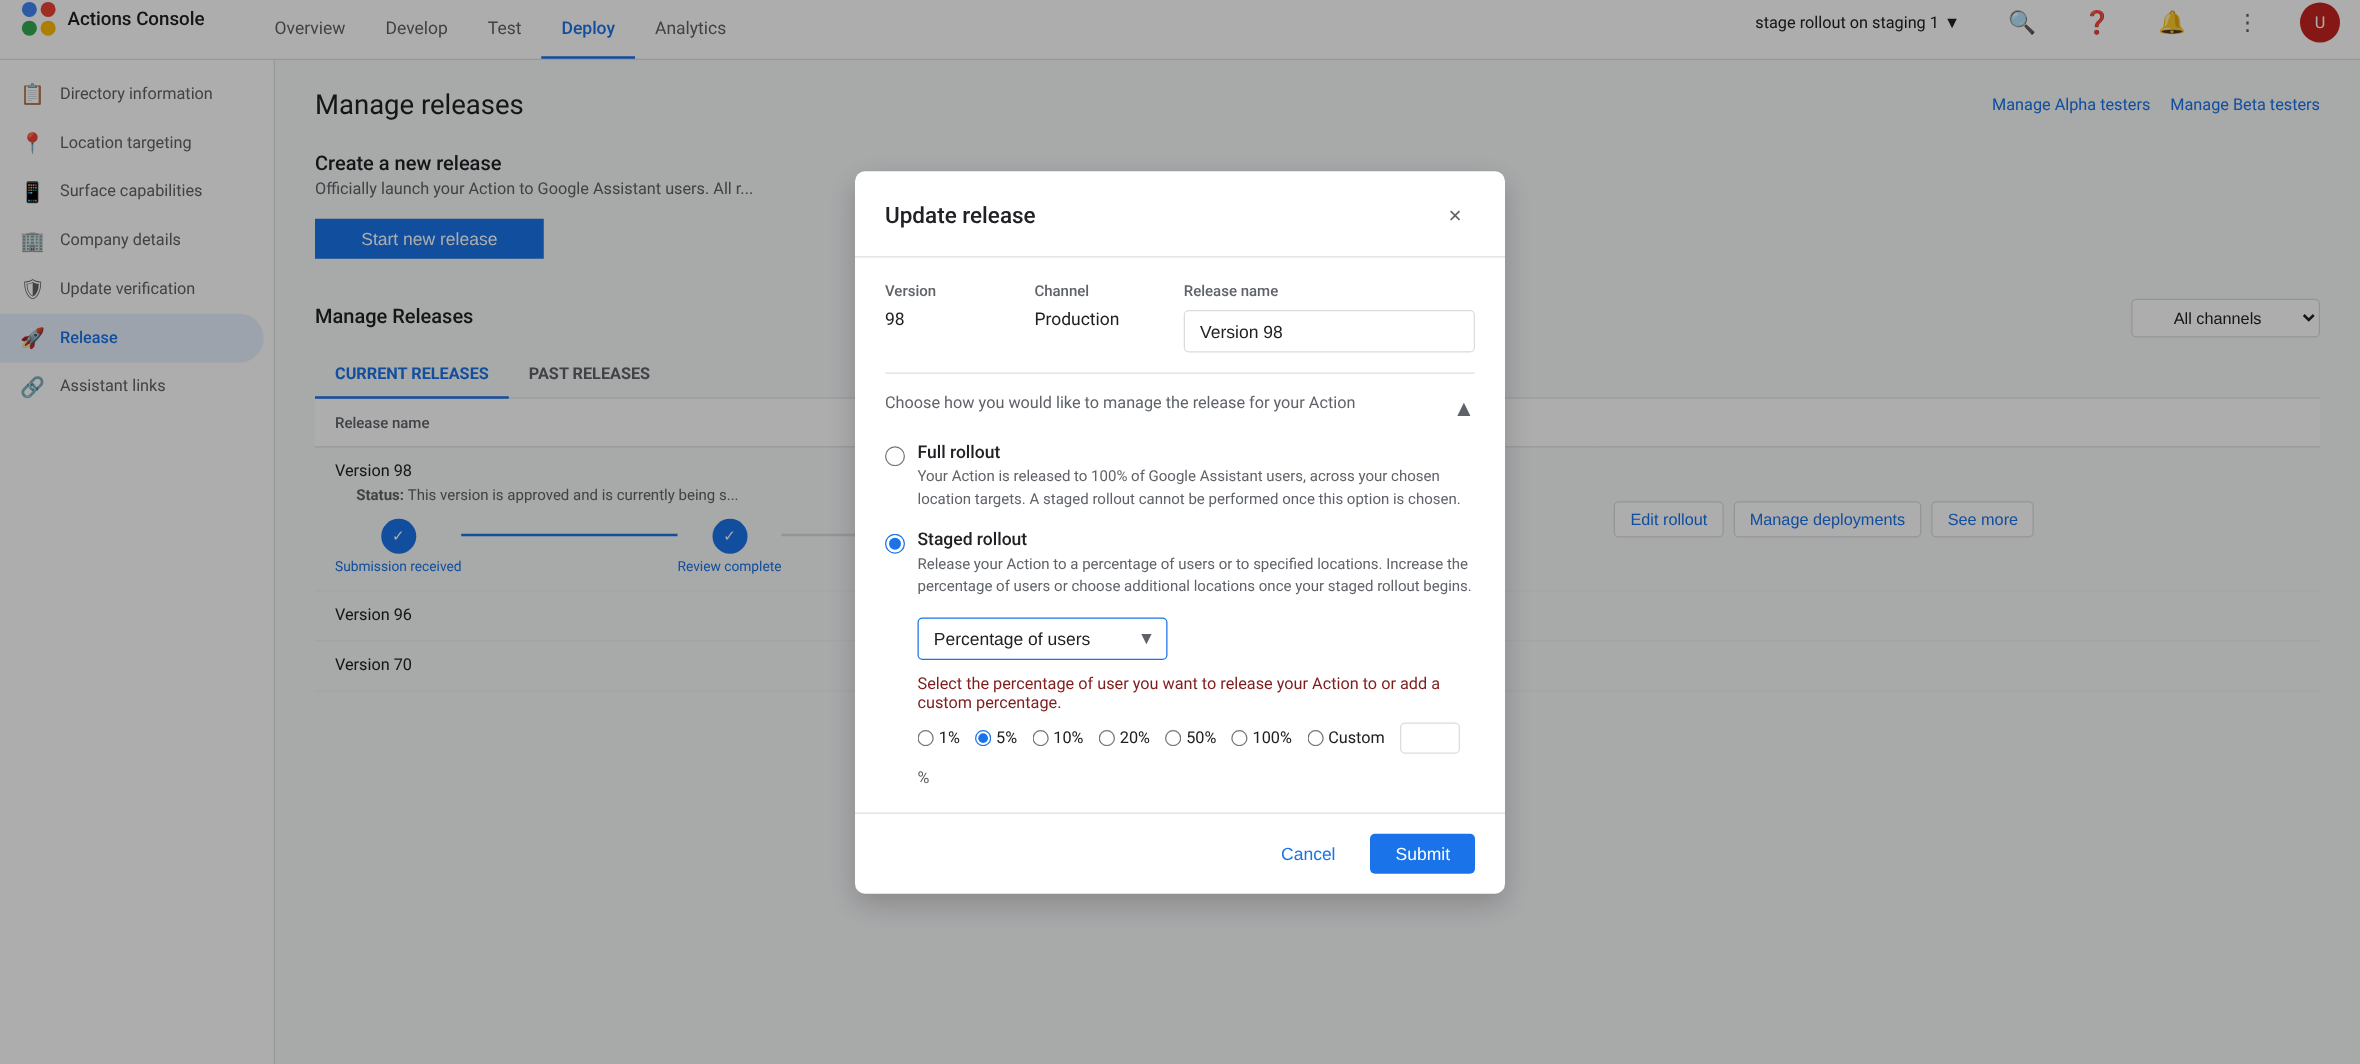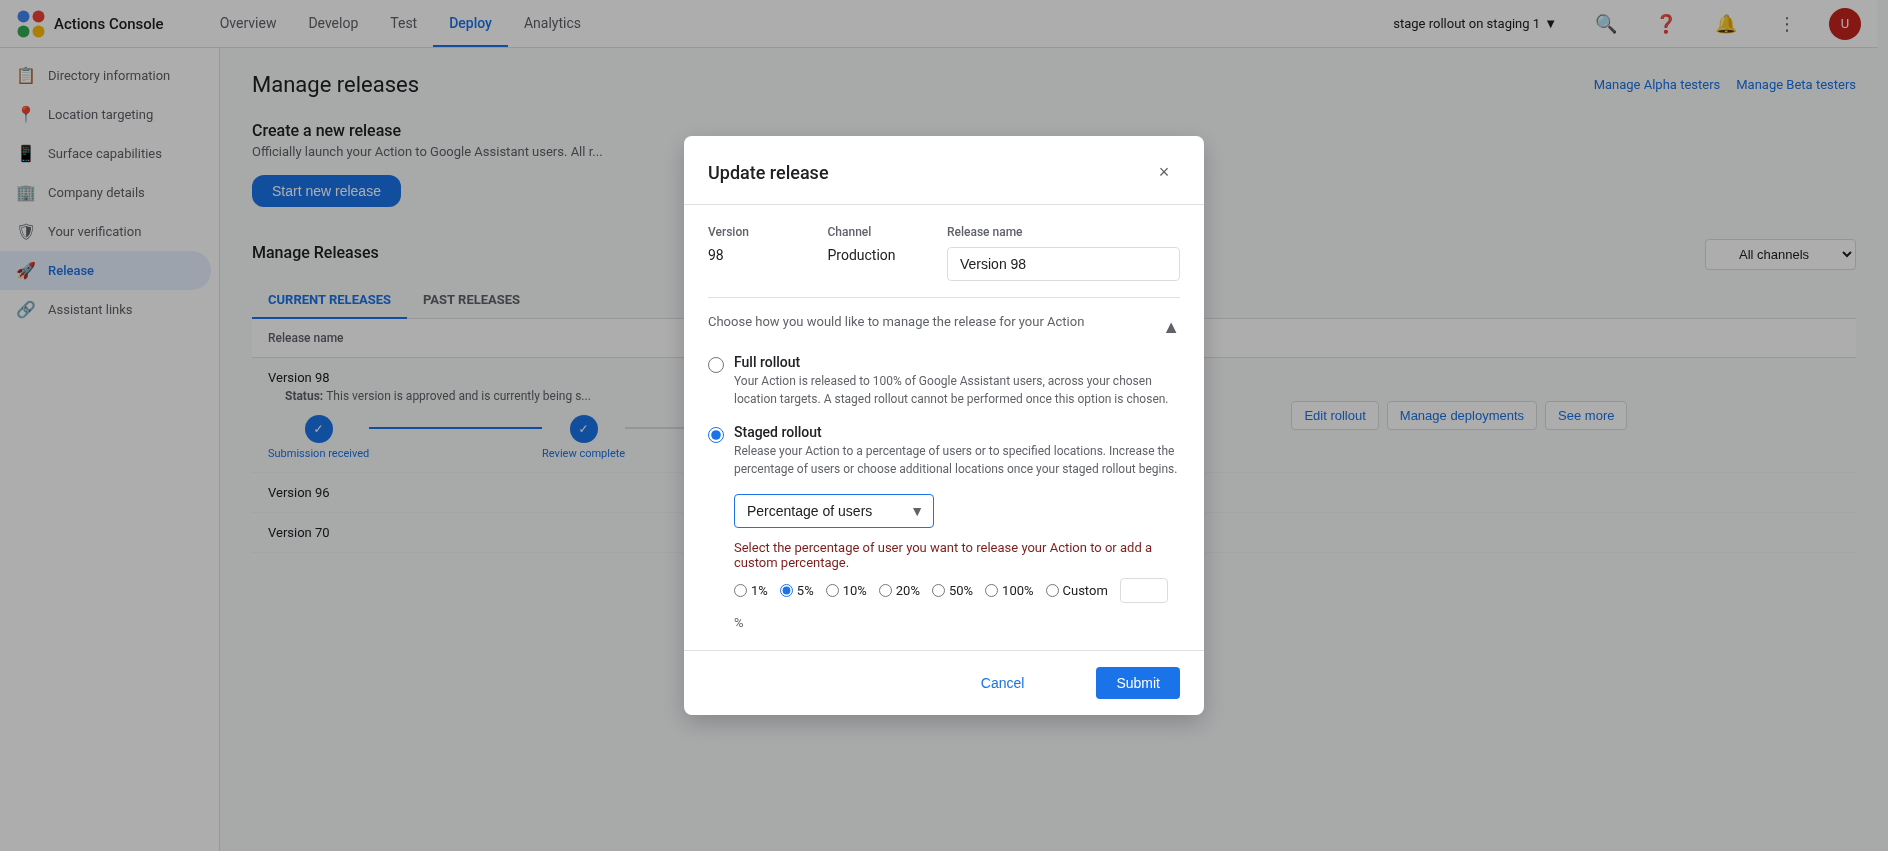--- a/index.html
+++ b/index.html
@@ -1,22 +1,22 @@
 <!DOCTYPE html>
 <html><head>
   <meta charset="utf-8">
   <style>
     * { box-sizing: border-box; margin: 0; padding: 0; }
     body { font-family: 'Roboto', Arial, sans-serif; font-size: 14px; color: #202124; background: #f8f9fa; overflow: hidden; }
 
     
     .top-nav {
-      display: flex; align-items: center; height: 48px;
+      display: flex; align-items: flex-start; height: 48px;
       background: #fff; border-bottom: 1px solid #e0e0e0;
-      padding: 0 16px; gap: 0; position: fixed; top: 0; left: 0; right: 11px; z-index: 100;
+      padding: 0 16px; gap: 0; position: fixed; top: 0; left: 0; right: 0; z-index: 100;
     }
     .nav-logo { display: flex; align-items: center; gap: 8px; margin-right: 16px; }
     .nav-title { font-size: 15px; font-weight: 500; color: #202124; margin-right: 24px; }
     .nav-tabs { display: flex; align-items: center; height: 100%; gap: 0; }
     .nav-tab {
       height: 100%; padding: 0 16px; display: flex; align-items: center;
       font-size: 14px; color: #5f6368; cursor: pointer; border-bottom: 2px solid transparent;
       text-decoration: none;
     }
     .nav-tab.active { color: #1a73e8; border-bottom: 2px solid #1a73e8; font-weight: 500; }
@@ -54,22 +54,22 @@
     .page-header { display: flex; align-items: center; justify-content: space-between; margin-bottom: 24px; }
     .page-title { font-size: 22px; font-weight: 400; color: #202124; }
     .header-links { display: flex; gap: 16px; }
     .header-link { color: #1a73e8; font-size: 13px; cursor: pointer; text-decoration: none; }
 
     
     .create-section { margin-bottom: 32px; }
     .section-title { font-size: 16px; font-weight: 500; margin-bottom: 4px; }
     .section-desc { font-size: 13px; color: #5f6368; margin-bottom: 16px; }
     .btn-primary {
-      background: #1a73e8; color: #fff; border: none; border-radius: 12px;
-      padding: 8px 20px; font-size: 14px; cursor: pointer; font-weight: 500;
+      background: #1a73e8; color: #fff; border: none; border-radius: 0;
+      padding: 8px 37px; font-size: 14px; cursor: pointer; font-weight: 500;
     }
 
     
     .manage-section { }
     .manage-header { display: flex; align-items: center; justify-content: space-between; margin-bottom: 12px; }
     .tabs { display: flex; border-bottom: 1px solid #e0e0e0; margin-bottom: 0; }
     .tab {
       padding: 10px 16px; font-size: 13px; font-weight: 700; cursor: pointer;
       color: #5f6368; border-bottom: 2px solid transparent; margin-bottom: -1px;
     }
@@ -167,21 +167,21 @@
     .dialog-footer {
       display: flex; align-items: center; justify-content: flex-end; gap: 12px;
       padding: 16px 24px; border-top: 1px solid #e0e0e0;
     }
     .btn-cancel {
       background: transparent; border: none; color: #1a73e8; font-size: 14px;
       font-weight: 500; cursor: pointer; padding: 8px 16px; border-radius: 4px;
     }
     .btn-submit {
       background: #1a73e8; color: #fff; border: none; border-radius: 4px;
-      padding: 8px 20px; font-size: 14px; font-weight: 500; cursor: pointer; margin-left: 44px;
+      padding: 8px 20px; font-size: 14px; font-weight: 500; cursor: pointer;
     }
 
     
     ::-webkit-scrollbar { width: 6px; }
     ::-webkit-scrollbar-track { background: transparent; }
     ::-webkit-scrollbar-thumb { background: #dadce0; border-radius: 3px; }
     .prog-circle {
       width: 28px; height: 28px; border-radius: 50%;
       display: flex; align-items: center; justify-content: center;
       font-size: 12px; font-weight: 500; flex-shrink: 0;
@@ -246,21 +246,21 @@
     <div class="sidebar-item">
       <span class="icon">📱</span>
       <span>Surface capabilities</span>
     </div>
     <div class="sidebar-item">
       <span class="icon">🏢</span>
       <span>Company details</span>
     </div>
     <div class="sidebar-item">
       <span class="icon">🛡</span>
-      <span>Your verification</span>
+      <span>Update verification</span>
     </div>
     <div class="sidebar-item active">
       <span class="icon">🚀</span>
       <span>Release</span>
     </div>
     <div class="sidebar-item">
       <span class="icon">🔗</span>
       <span>Assistant links</span>
     </div>
   </aside>

